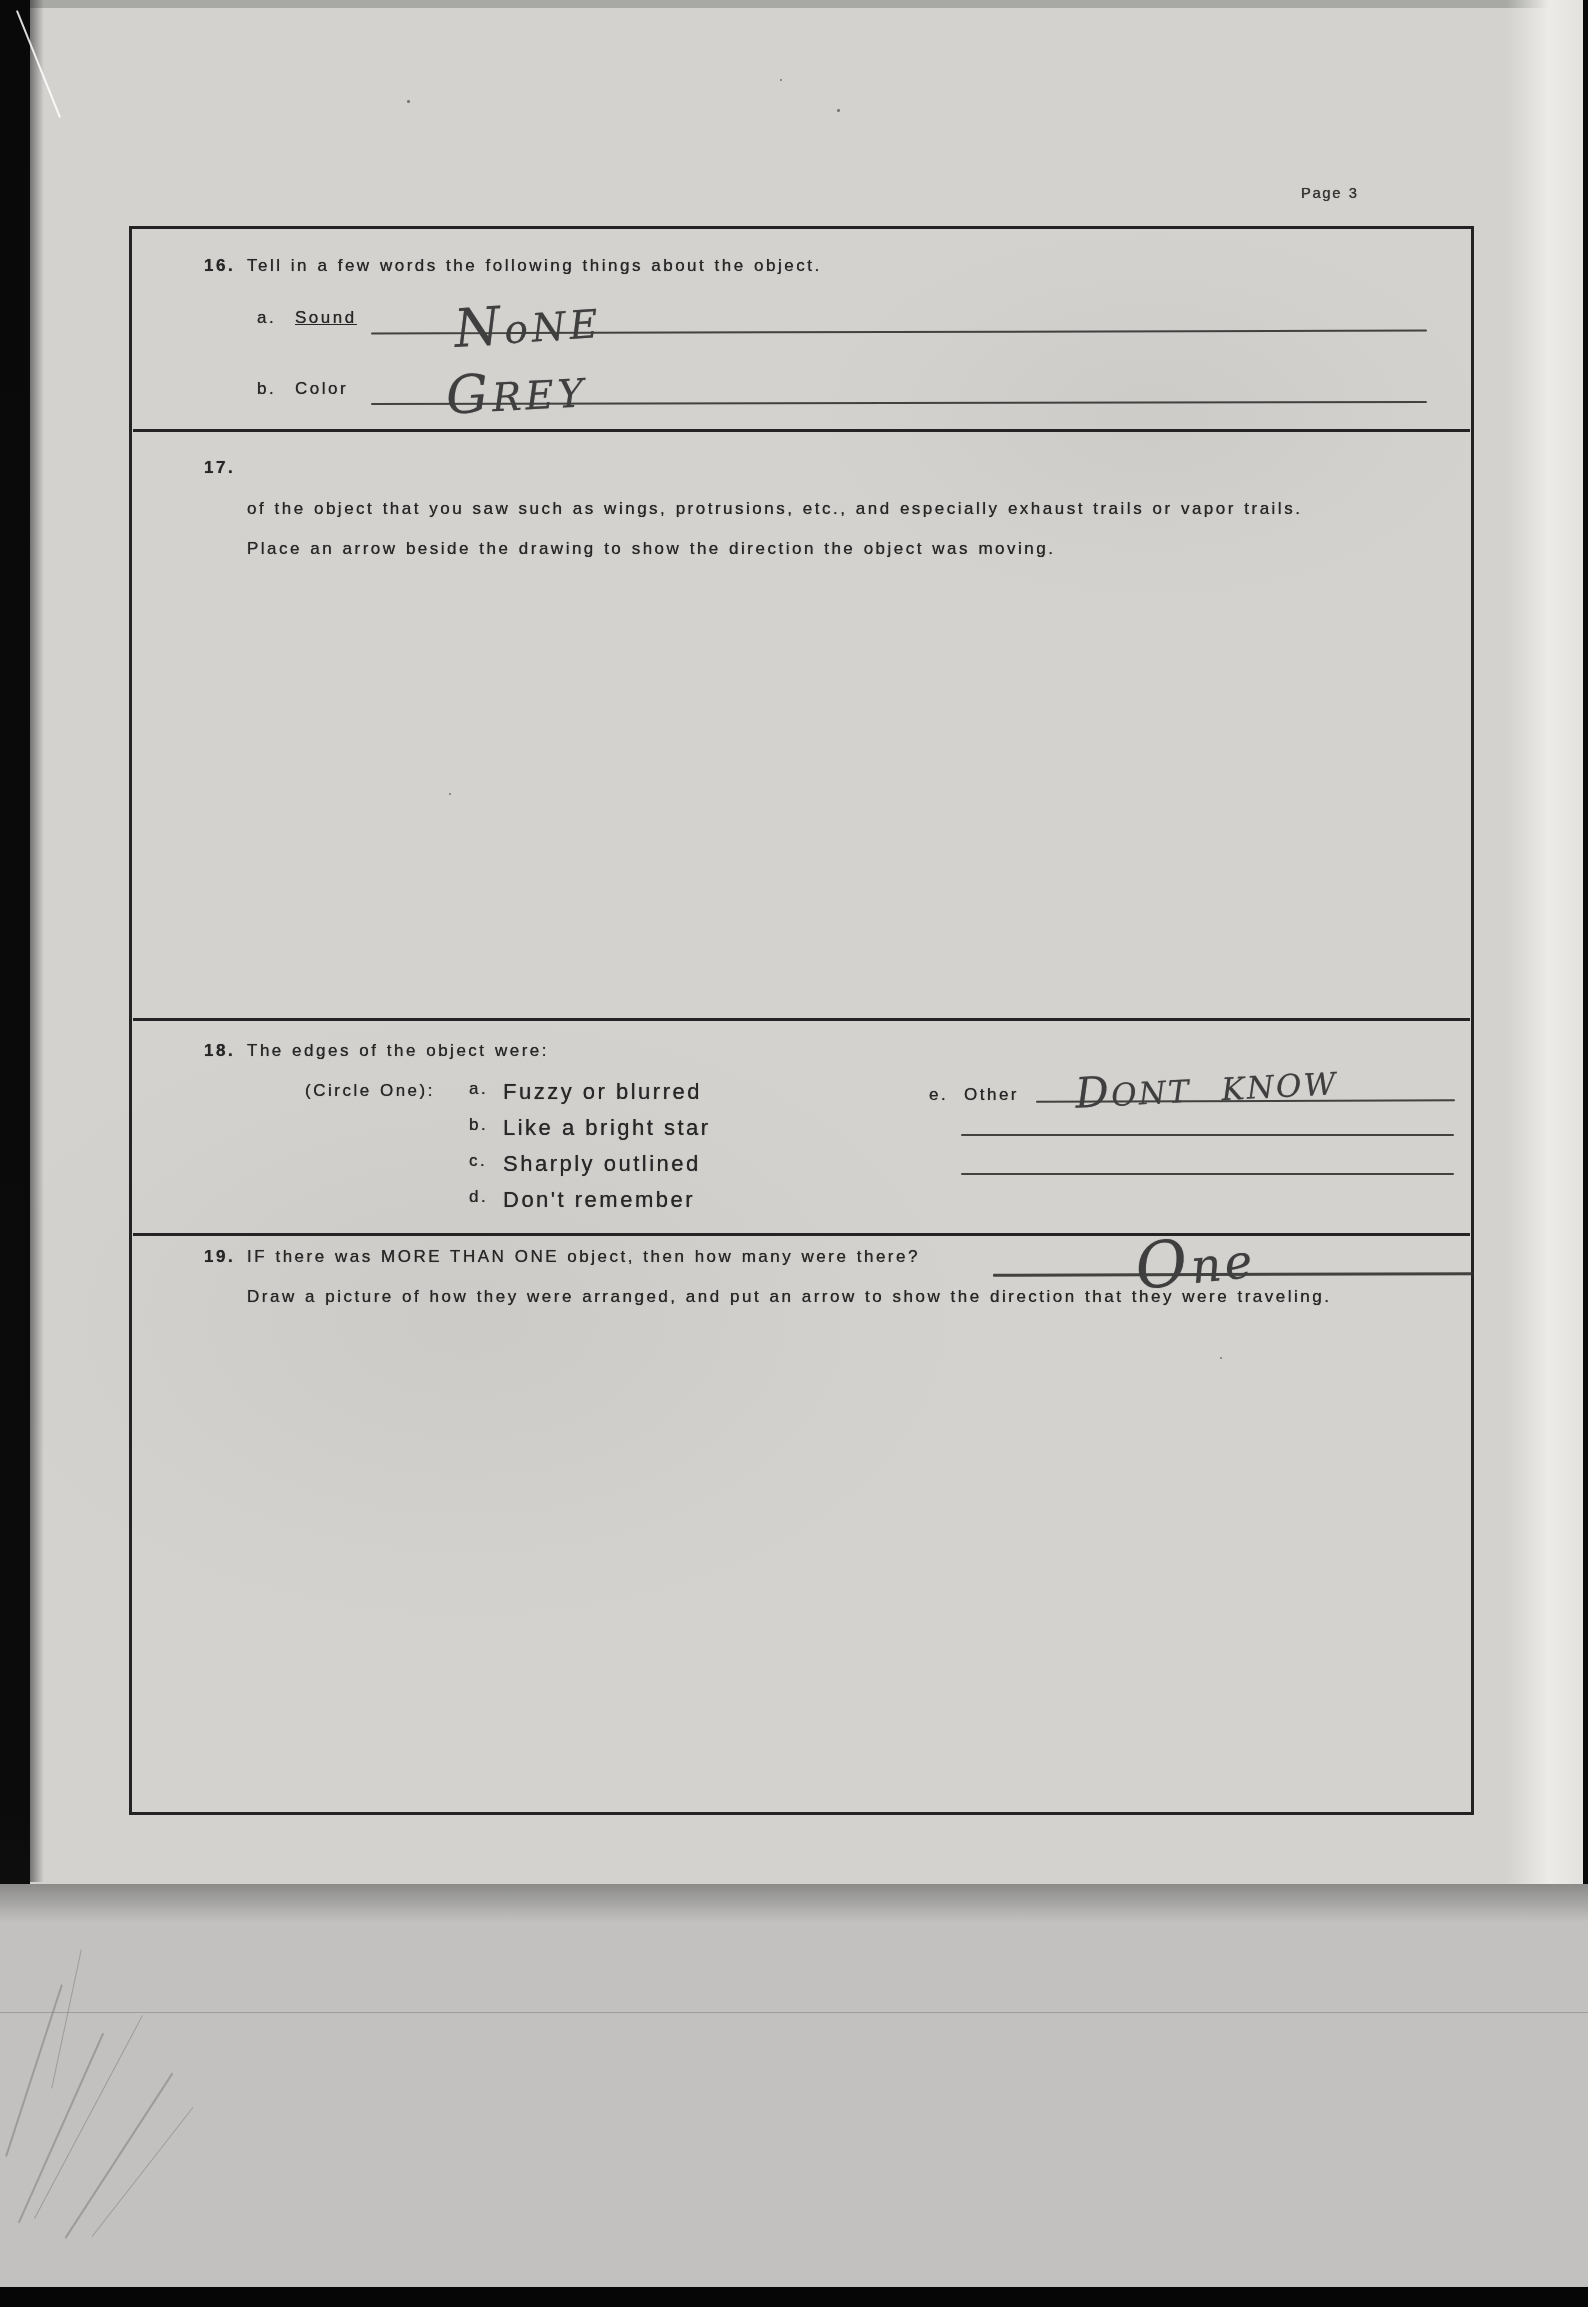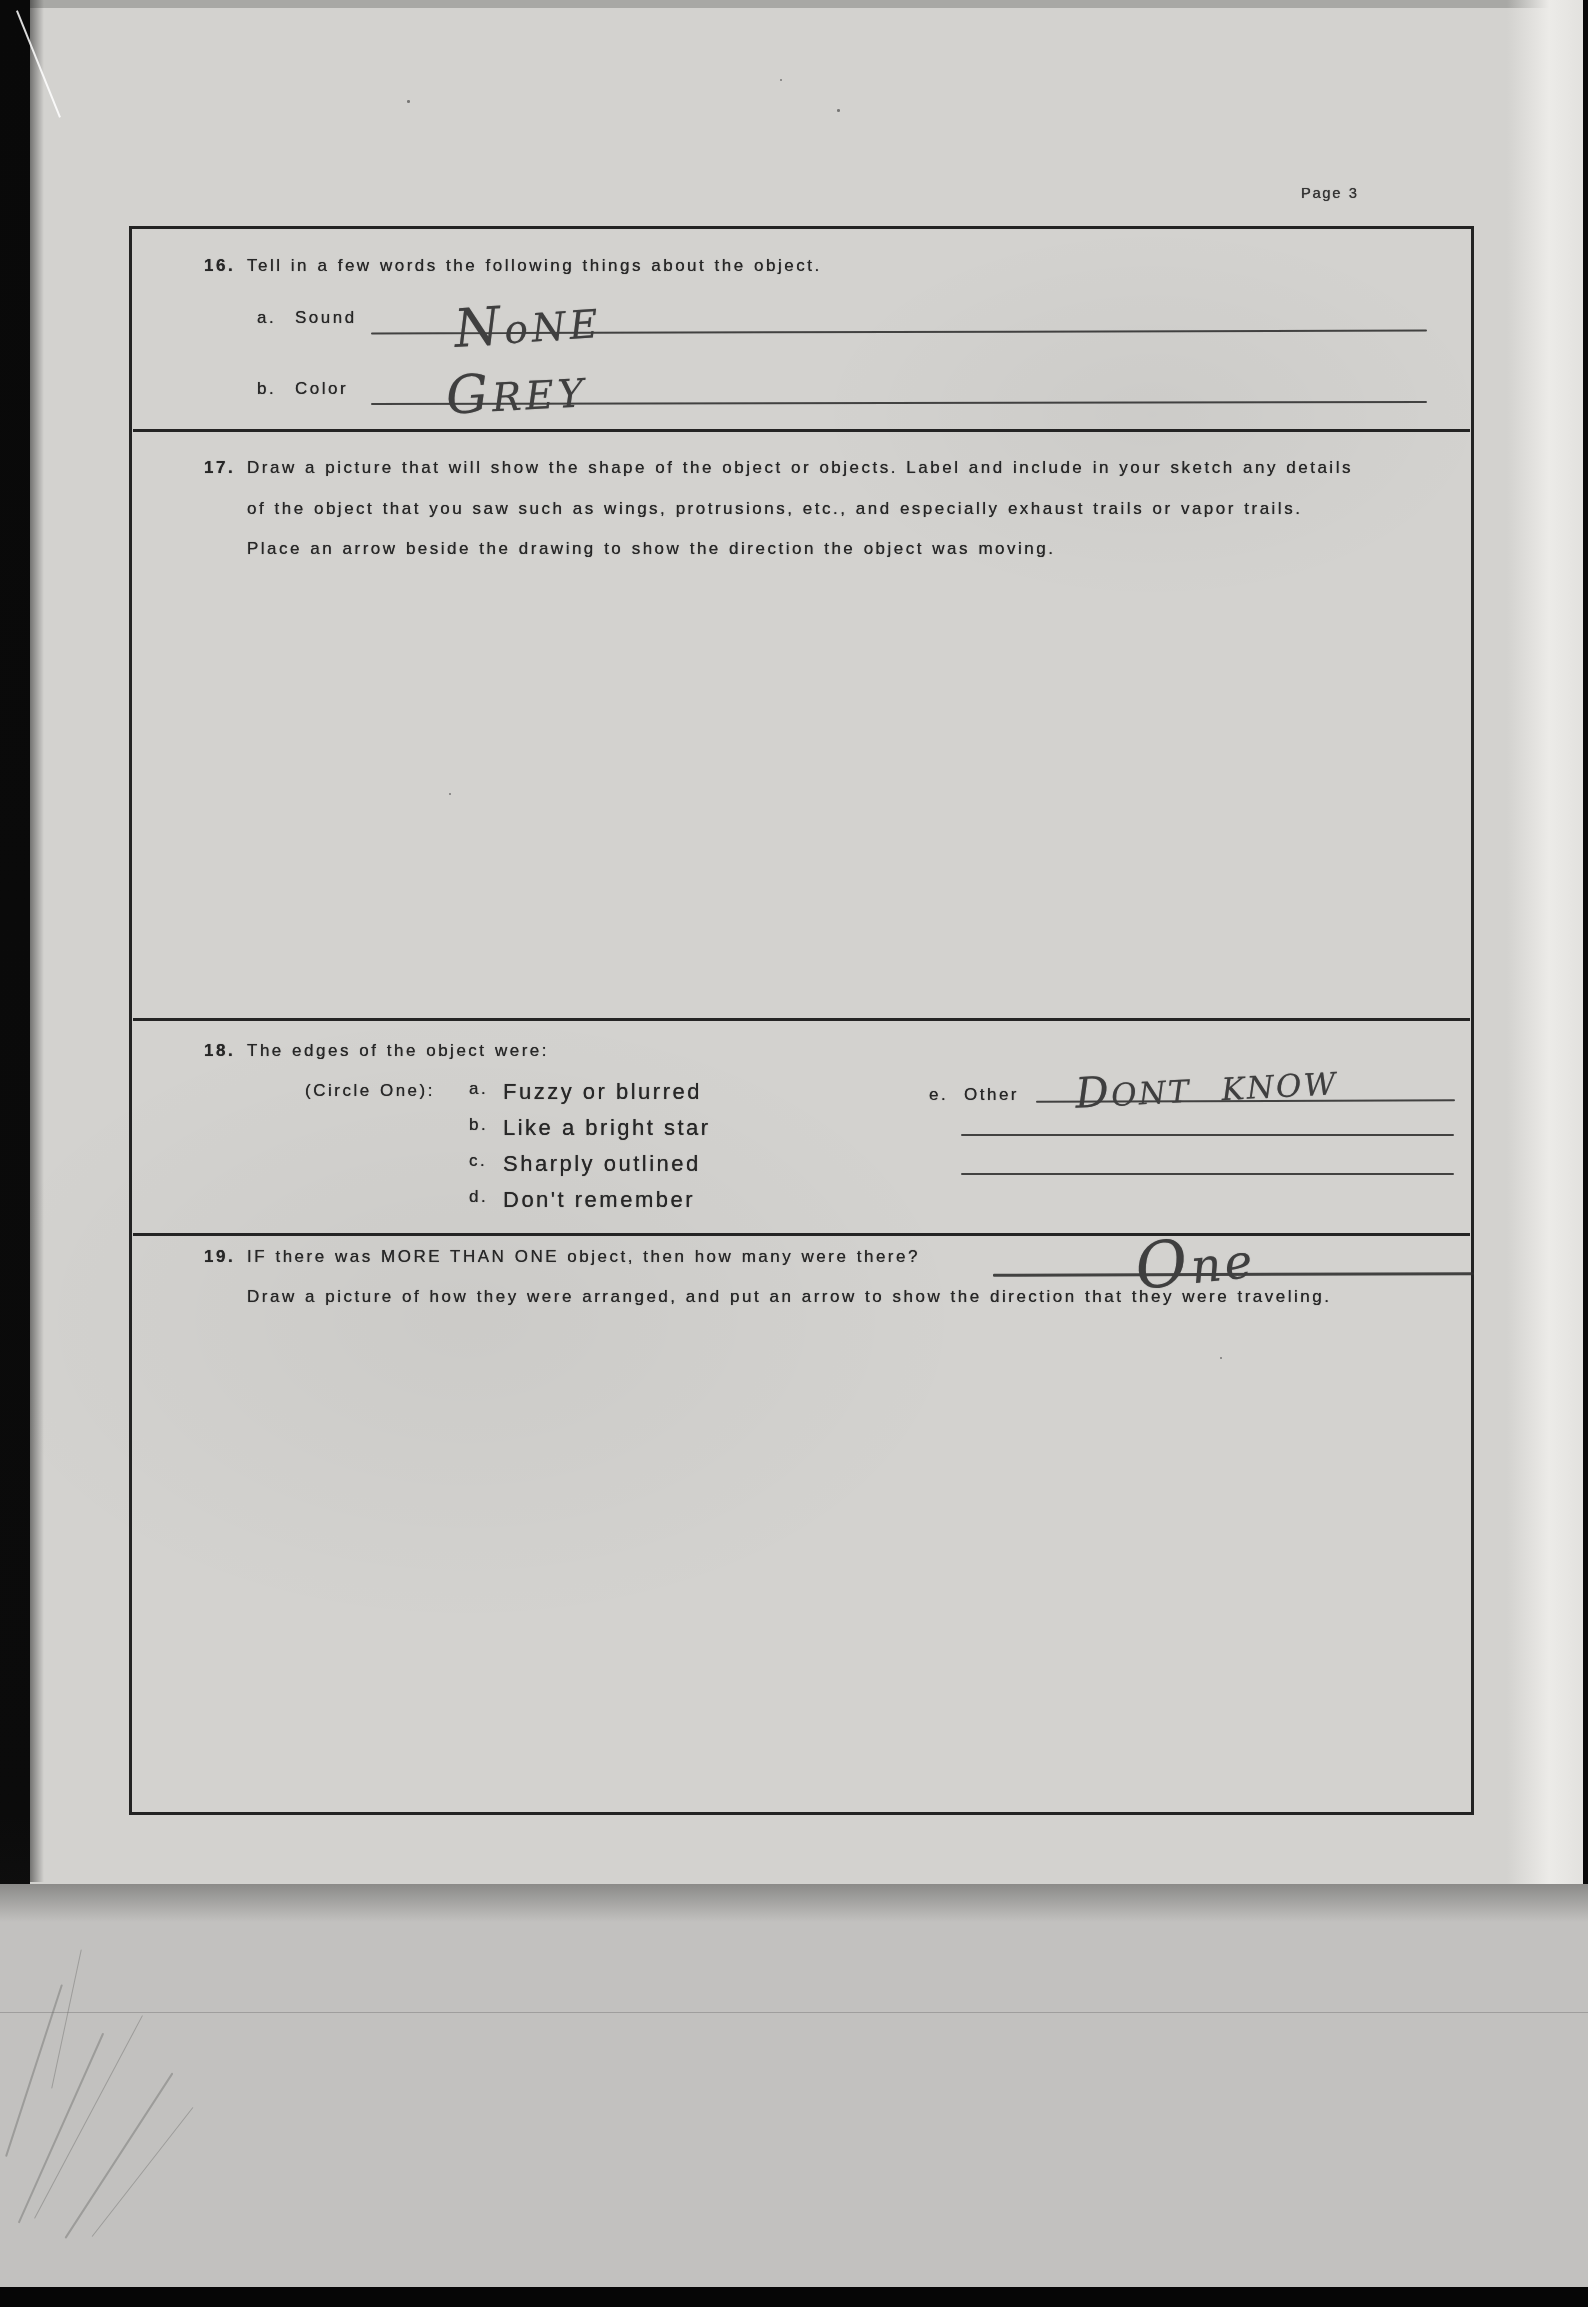--- a/index.html
+++ b/index.html
@@ -84,31 +84,30 @@
 
   <div class="form-box"></div>
   <div class="divider" style="top:429px;"></div>
   <div class="divider" style="top:1018px;"></div>
   <div class="divider" style="top:1233px;"></div>
 
   <div class="pt qnum" style="left:204px;top:256px;">16.</div>
   <div class="pt" style="left:247px;top:256px;">Tell in a few words the following things about the object.</div>
 
   <div class="pt" style="left:257px;top:308px;">a.</div>
-  <div class="pt" style="left:295px;top:308px;">Sound</div>
+  <div class="pt" style="left:295px;top:308px;text-decoration:underline;">Sound</div>
   <div class="aline" style="left:371px;top:331px;width:1056px;transform:rotate(-0.15deg);"></div>
   <div class="hw" style="left:454px;top:293px;font-size:39px;letter-spacing:3.8px;transform:rotate(-4deg);">NoNE</div>
 
   <div class="pt" style="left:257px;top:379px;">b.</div>
   <div class="pt" style="left:295px;top:379px;">Color</div>
   <div class="aline" style="left:371px;top:402px;width:1056px;transform:rotate(-0.1deg);"></div>
   <div class="hw" style="left:446px;top:361px;font-size:39px;letter-spacing:3.8px;transform:rotate(-3deg);">GREY</div>
 
   <div class="pt qnum" style="left:204px;top:458px;">17.</div>
-  <div class="pt" style="left:247px;top:458px;">Draw a picture that will show the shape of the object or objects. Label and include in your sketch any details</div>
   <div class="pt" style="left:247px;top:539px;">Place an arrow beside the drawing to show the direction the object was moving.</div>
   <div class="pt" style="left:247px;top:499px;">of the object that you saw such as wings, protrusions, etc., and especially exhaust trails or vapor trails.</div>
   <div class="drawing-area" style="left:137px;top:574px;width:1329px;height:438px;"></div>
 
   <div class="pt qnum" style="left:204px;top:1041px;">18.</div>
   <div class="pt" style="left:247px;top:1041px;">The edges of the object were:</div>
   <div class="pt" style="left:305px;top:1081px;">(Circle One):</div>
 
   <div class="opt-rows">
     <div class="opt-row">

